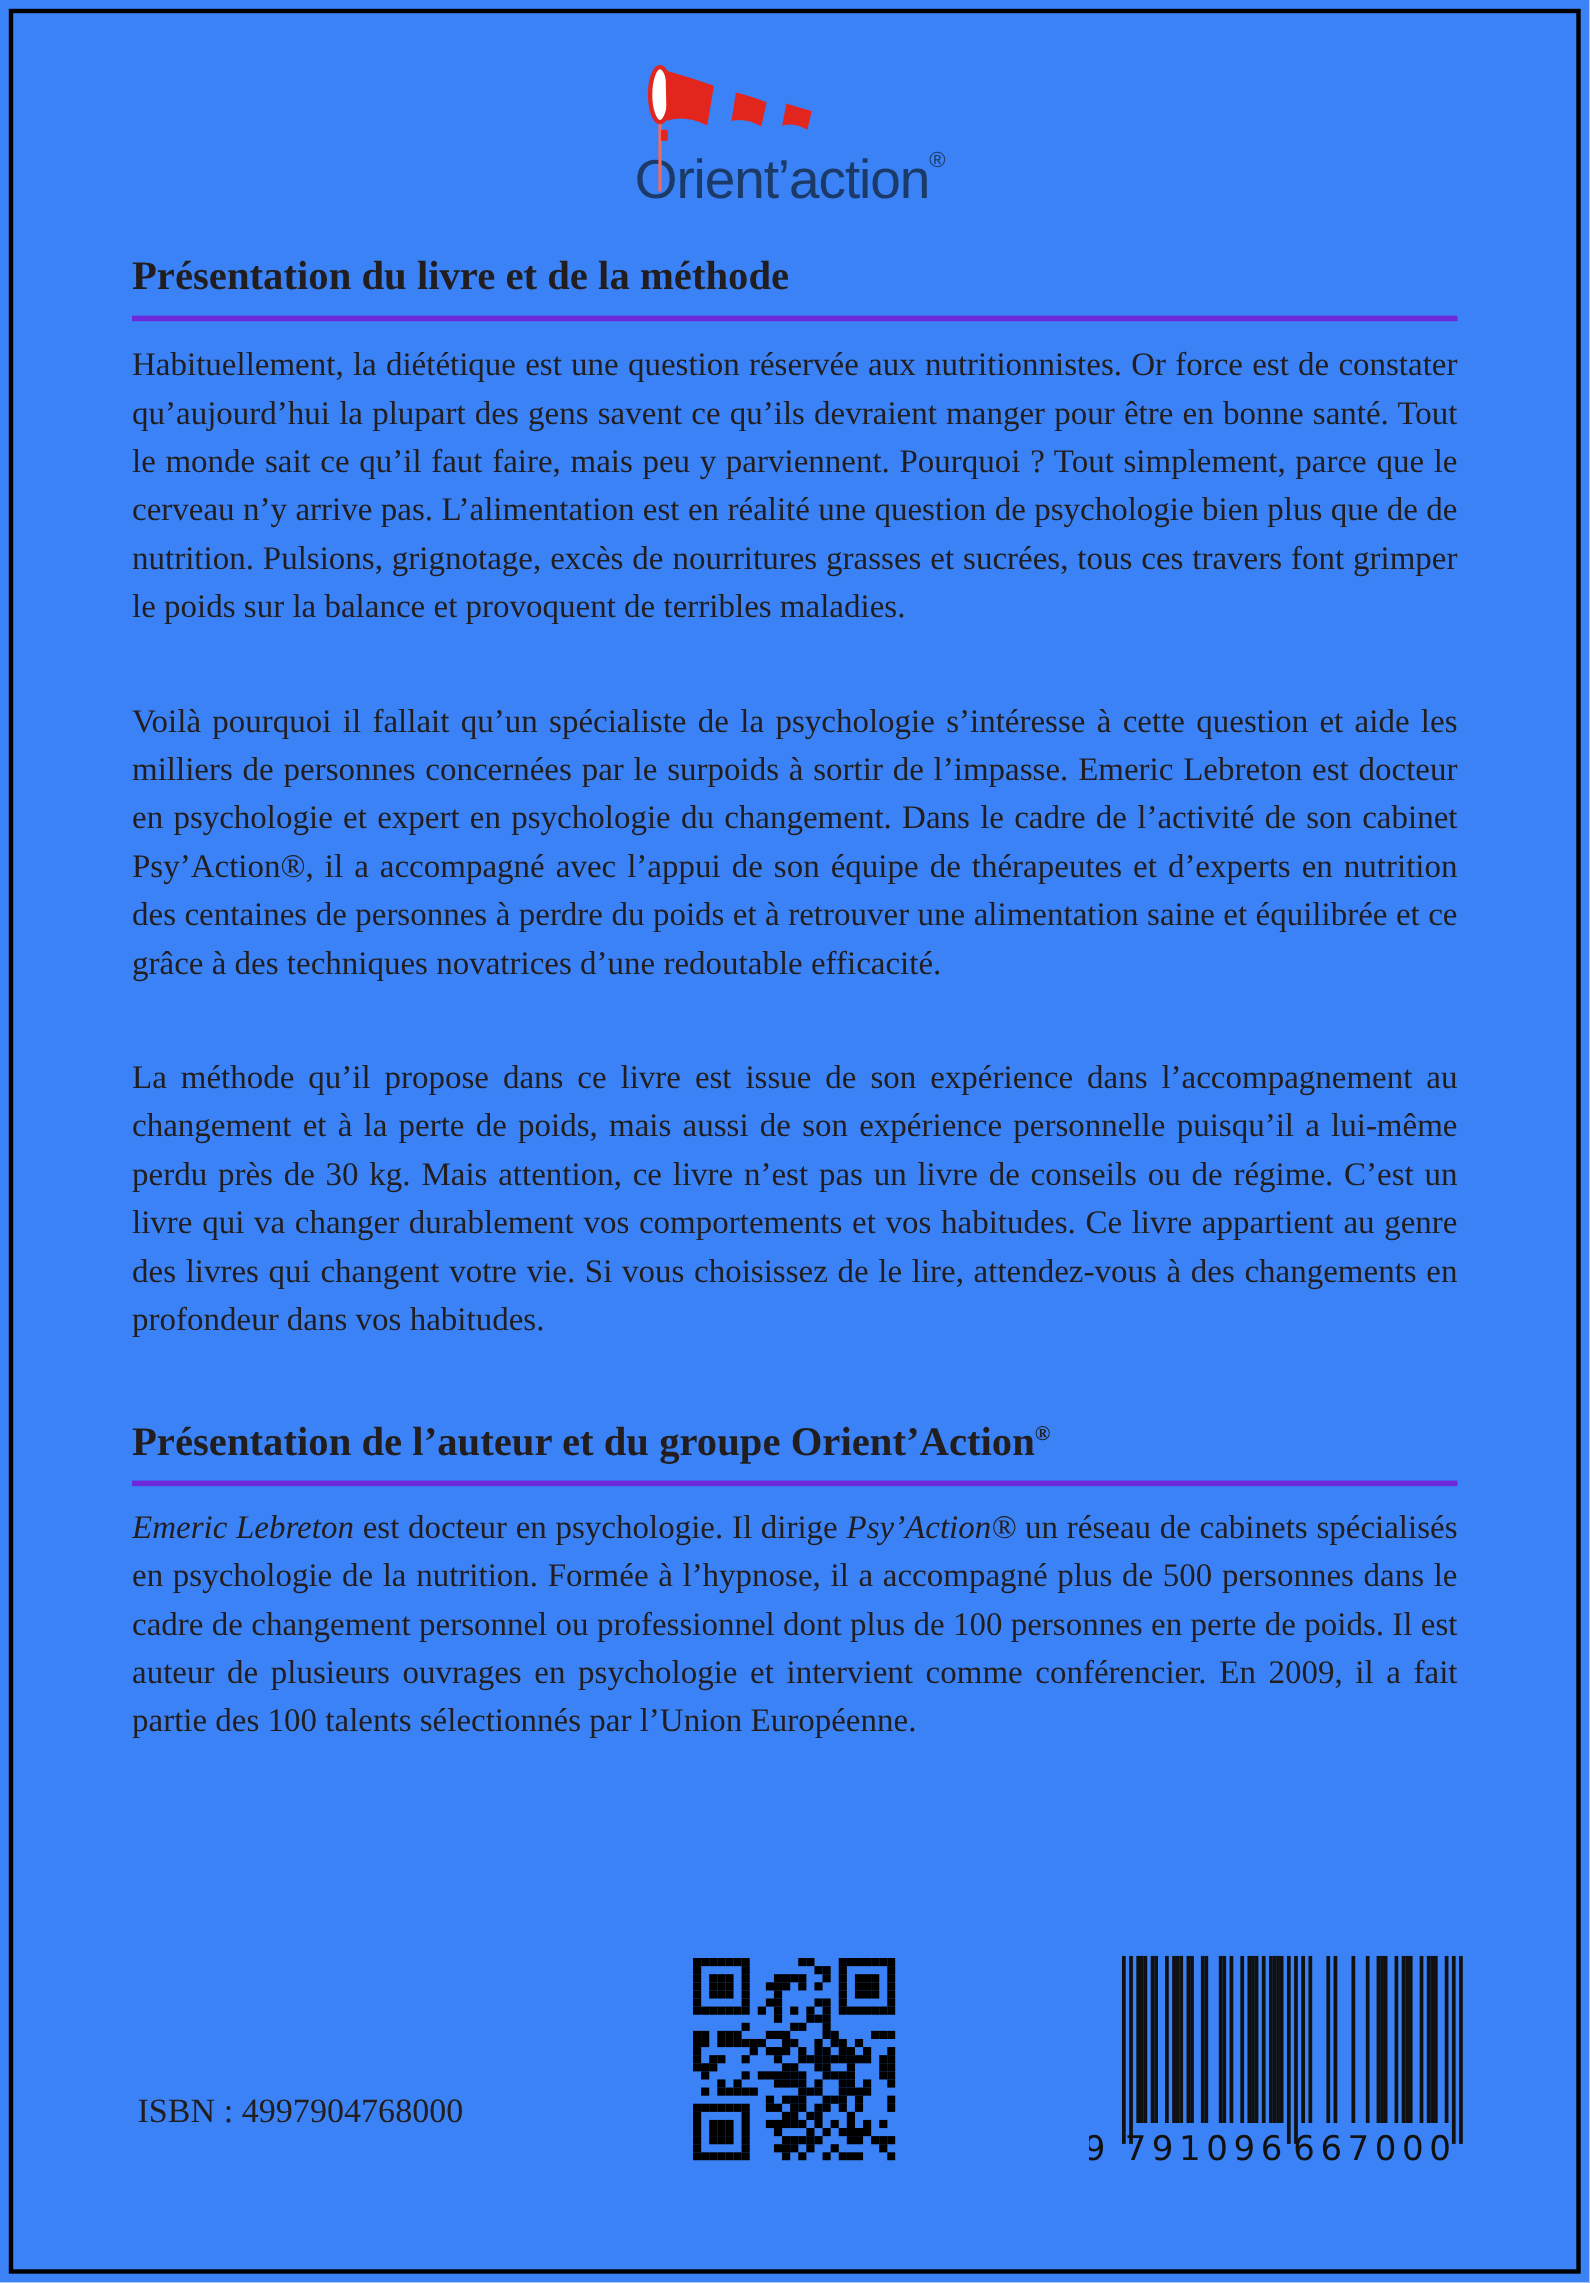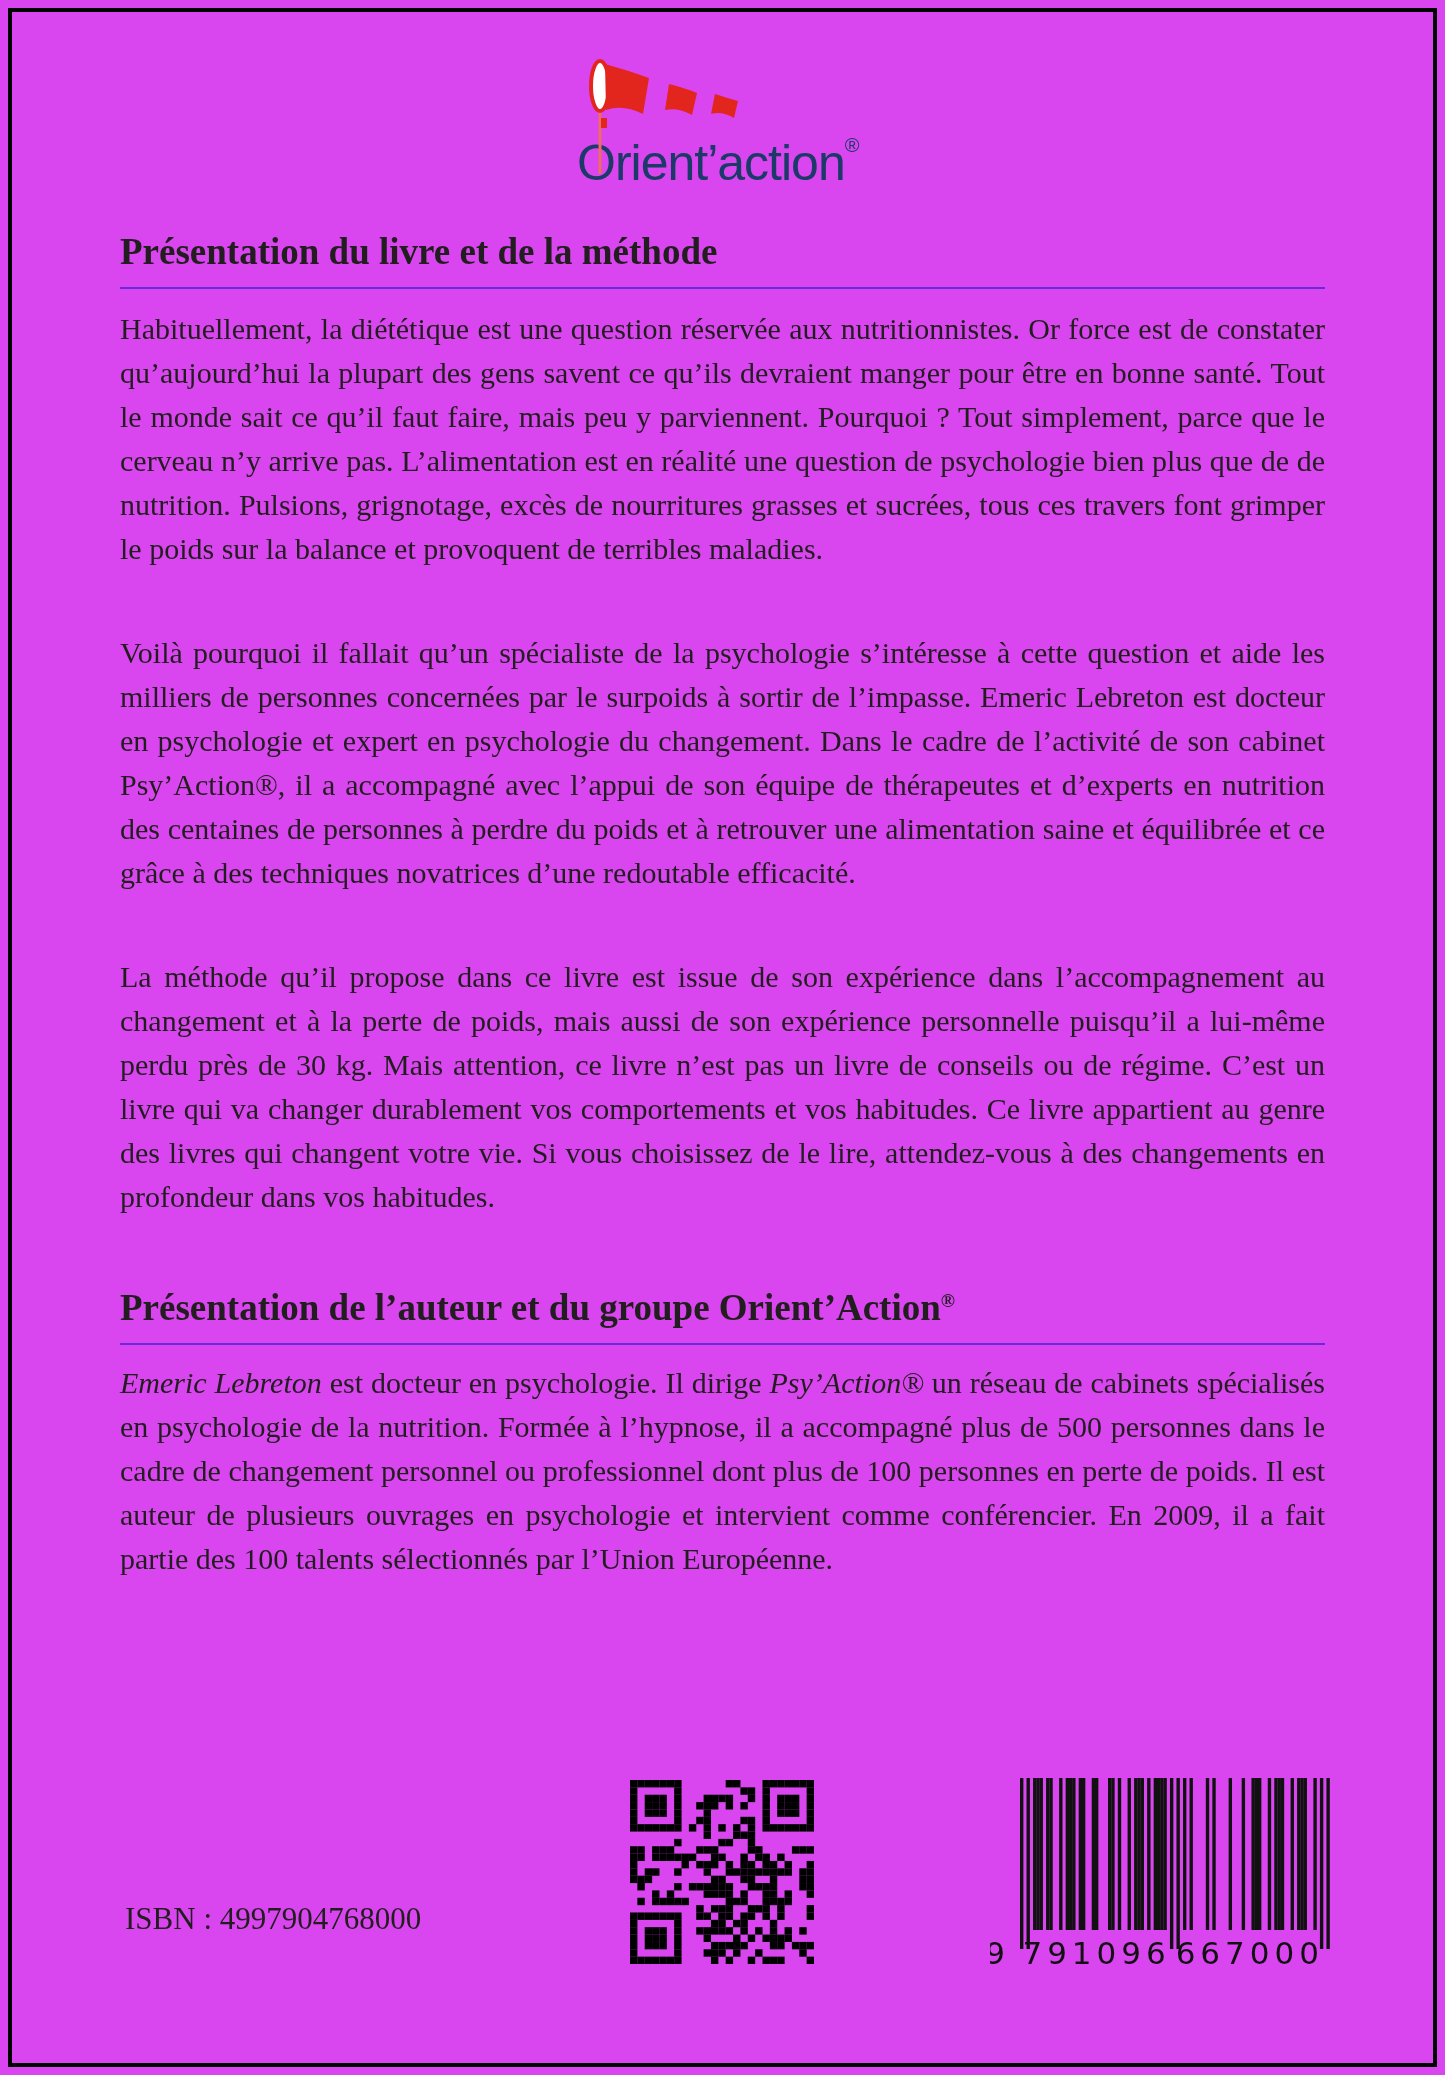--- a/index.html
+++ b/index.html
@@ -1,31 +1,31 @@
 <!DOCTYPE html>
 <html lang="fr"><head>
 <meta charset="utf-8">
 <style>
   html,body{margin:0;padding:0;background:#ffffff;}
-  .page{position:relative;width:1445px;height:2075px;background:#d946ef;overflow:hidden;
+  .page{position:relative;width:1445px;height:2075px;background:#3b82f6;overflow:hidden;
         font-family:"Liberation Serif", serif;color:#221e1f;}
   .frame{position:absolute;inset:8px;border:4px solid #000;pointer-events:none;}
 
   
   .logo-box{position:absolute;left:557px;top:52px;width:340px;height:140px;}
   .logo-flags{position:absolute;left:0;top:0;z-index:2;}
   .logo-text{position:absolute;left:20px;top:82px;z-index:1;white-space:nowrap;
              font-family:"Liberation Sans", sans-serif;font-weight:400;font-size:50px;
              letter-spacing:-1px;}
   .logo-text sup{font-size:20px;vertical-align:28px;letter-spacing:0;}
 
   
   .content{position:absolute;left:120px;top:230px;width:1205px;}
   h1,h2{font-size:37px;line-height:44px;font-weight:bold;margin:0 0 18px 0;
-        padding-bottom:13px;border-bottom:2px solid #6d28d9;}
+        padding-bottom:13px;border-bottom:5px solid #6d28d9;}
   h2{margin-top:6px;margin-bottom:16px;}
   h2 sup{font-size:19px;}
   .content p{font-size:30px;line-height:44px;text-align:justify;margin:0 0 60px 0;}
   .content p.last{margin-bottom:0;}
   .seg{font-style:normal;}
   .seg.italic{font-style:italic;}
 
   
   .isbn-block{position:absolute;left:125px;top:1894px;font-size:31px;line-height:49px;}
   .qr{position:absolute;left:630px;top:1780px;width:184px;height:184px;}

